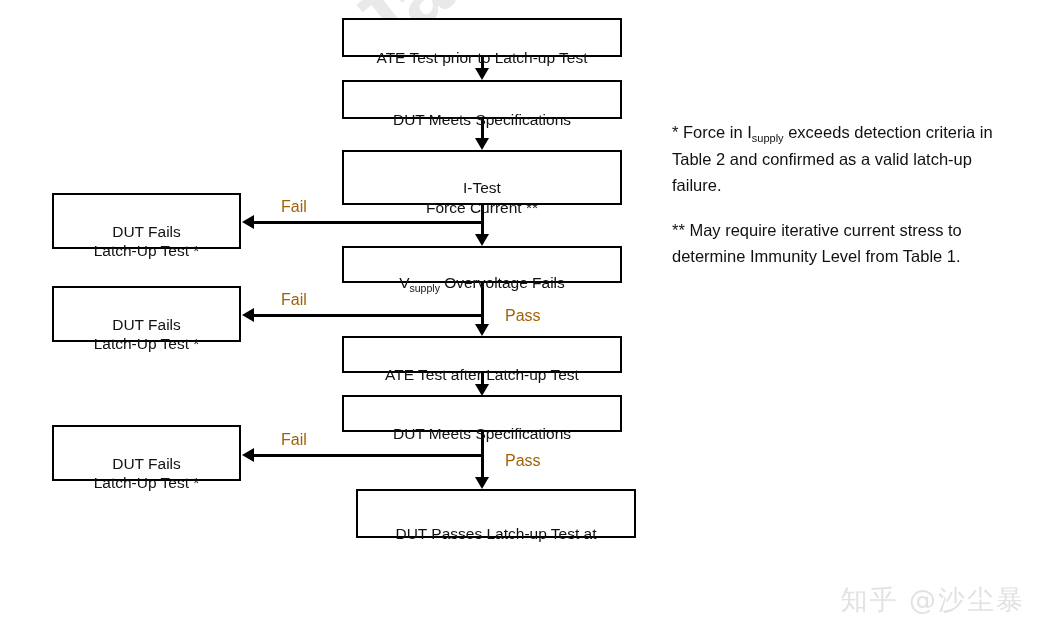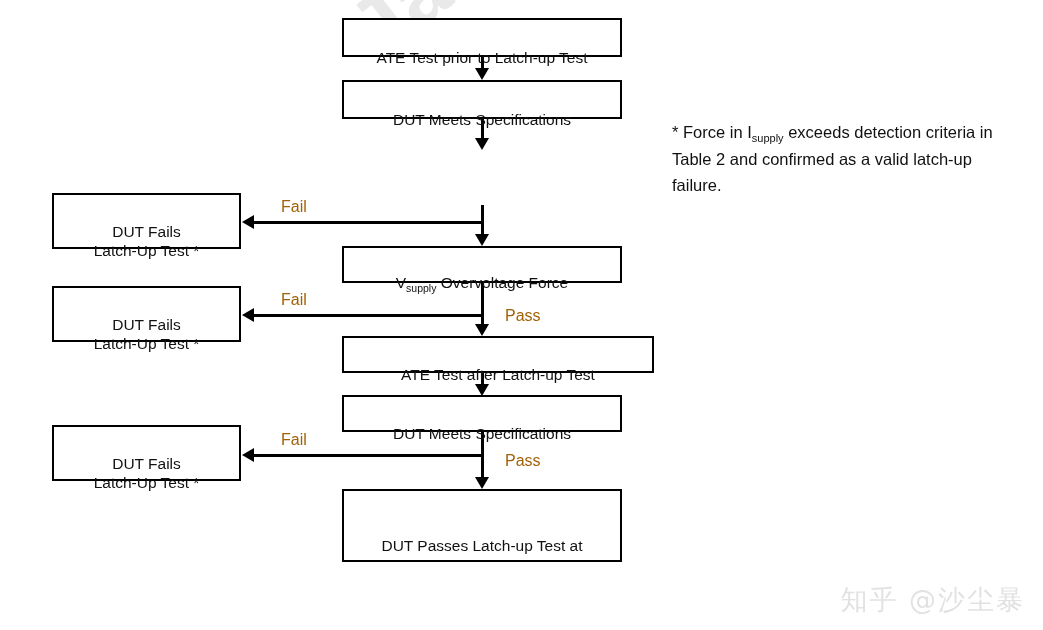--- a/index.html
+++ b/index.html
@@ -79,34 +79,40 @@
   <div class="wm-jac">JaC</div>
 
   <div class="box" style="left:342px;top:18px;width:280px;height:39px;">
     <span class="inner">ATE Test prior to Latch-up Test</span>
   </div>
 
   <div class="box" style="left:342px;top:80px;width:280px;height:39px;">
     <span class="inner">DUT Meets Specifications</span>
   </div>
 
+  <div class="box" style="left:342px;top:150px;width:280px;height:55px;">
+    <span class="inner">
+      <span>I-Test</span><br>
+      <span>Force Current **</span>
+    </span>
+  </div>
 
   <div class="box" style="left:342px;top:246px;width:280px;height:37px;">
-    <span class="inner"><span>V</span><span class="sub">supply</span><span> Overvoltage Force</span></span>
+    <span class="inner"><span>V</span><span class="sub">supply</span><span> Overvoltage Fails</span></span>
   </div>
 
-  <div class="box" style="left:342px;top:336px;width:312px;height:37px;">
+  <div class="box" style="left:342px;top:336px;width:280px;height:37px;">
     <span class="inner">ATE Test after Latch-up Test</span>
   </div>
 
   <div class="box" style="left:342px;top:395px;width:280px;height:37px;">
     <span class="inner">DUT Meets Specifications</span>
   </div>
 
-  <div class="box" style="left:342px;top:489px;width:280px;height:73px;">
+  <div class="box" style="left:356px;top:489px;width:280px;height:49px;">
     <span class="inner">
       <span>DUT Passes Latch-up Test at</span><br>
     </span>
   </div>
 
   <div class="box" style="left:52px;top:193px;width:189px;height:56px;">
     <span class="inner">
       <span>DUT Fails</span><br>
       <span>Latch-Up Test *</span>
     </span>
@@ -156,18 +162,19 @@
   <div class="edge-label" style="left:281px;top:198px;">Fail</div>
   <div class="edge-label" style="left:281px;top:291px;">Fail</div>
   <div class="edge-label" style="left:281px;top:431px;">Fail</div>
 
   <div class="edge-label" style="left:505px;top:307px;">Pass</div>
   <div class="edge-label" style="left:505px;top:452px;">Pass</div>
 
   <div class="notes">
     <div class="note"><span>* Force in </span><span>I</span><span class="isub">supply</span><span> exceeds detection criteria in Table 2 and confirmed as a valid latch-up failure.</span></div>
 
+    <div class="note">** May require iterative current stress to determine Immunity Level from Table 1.</div>
   </div>
 
 
   <div class="wm-zhihu">知乎 @沙尘暴</div>
 
 </div>
 
 </body></html>

